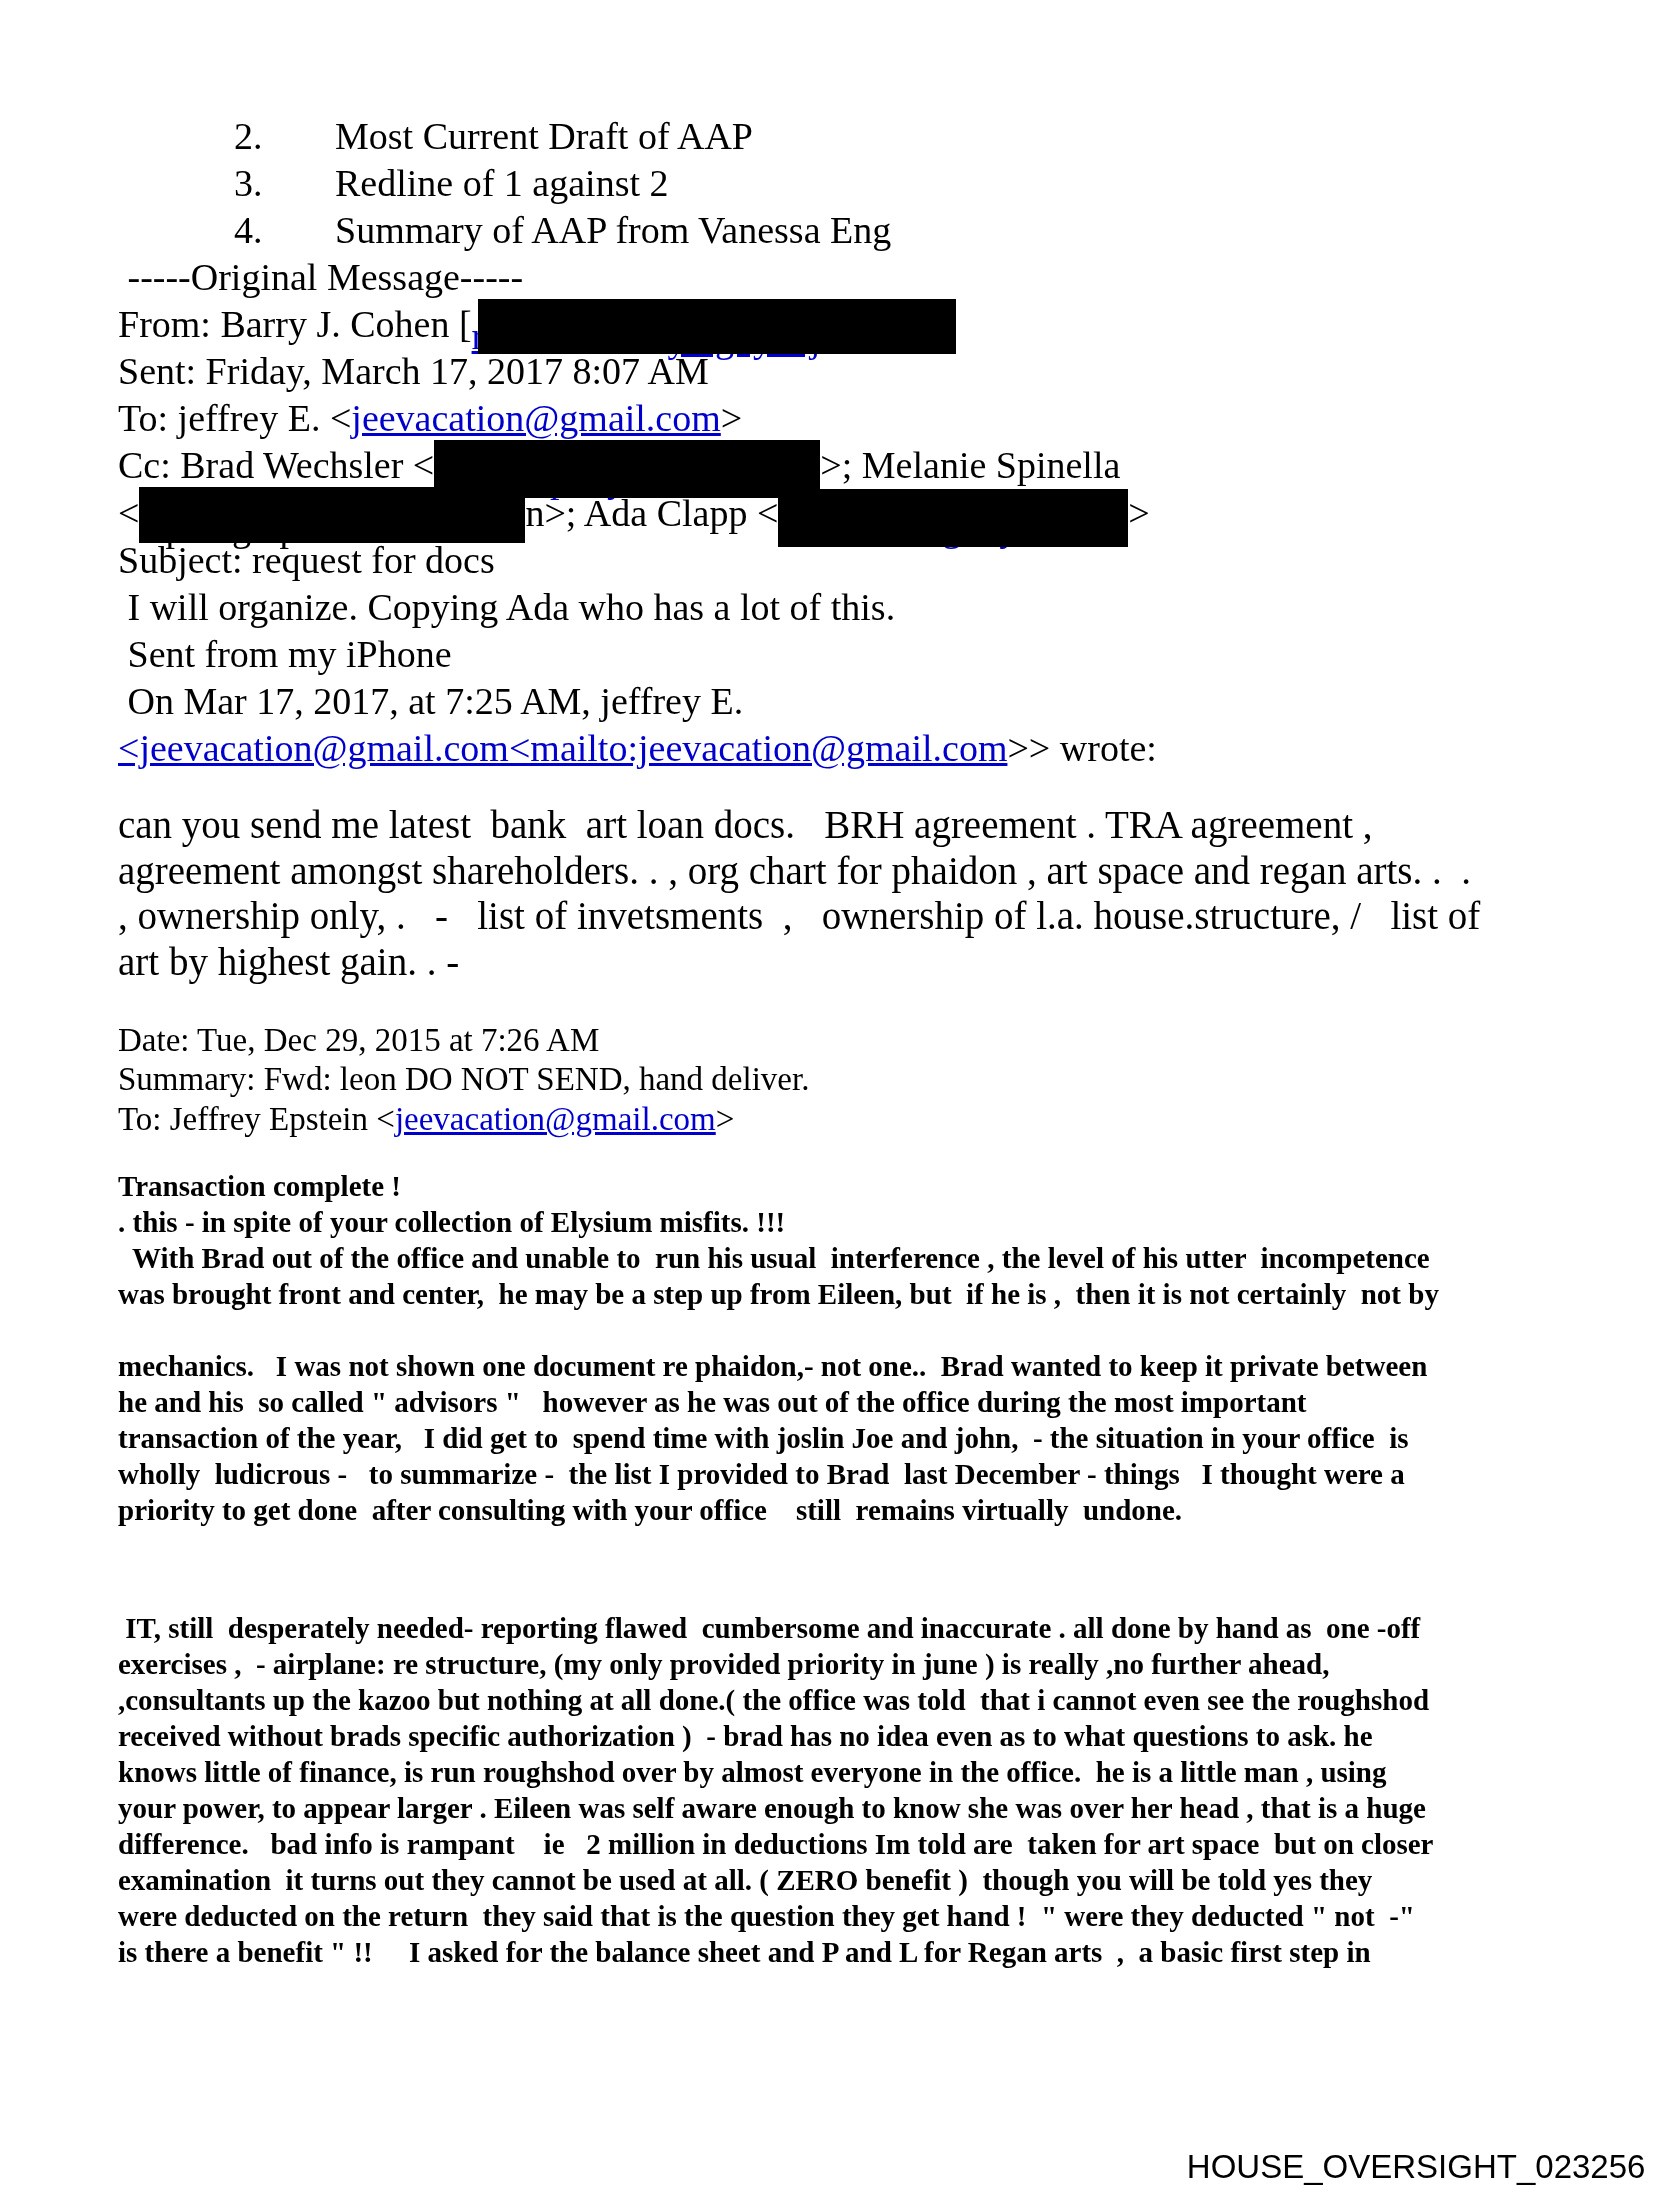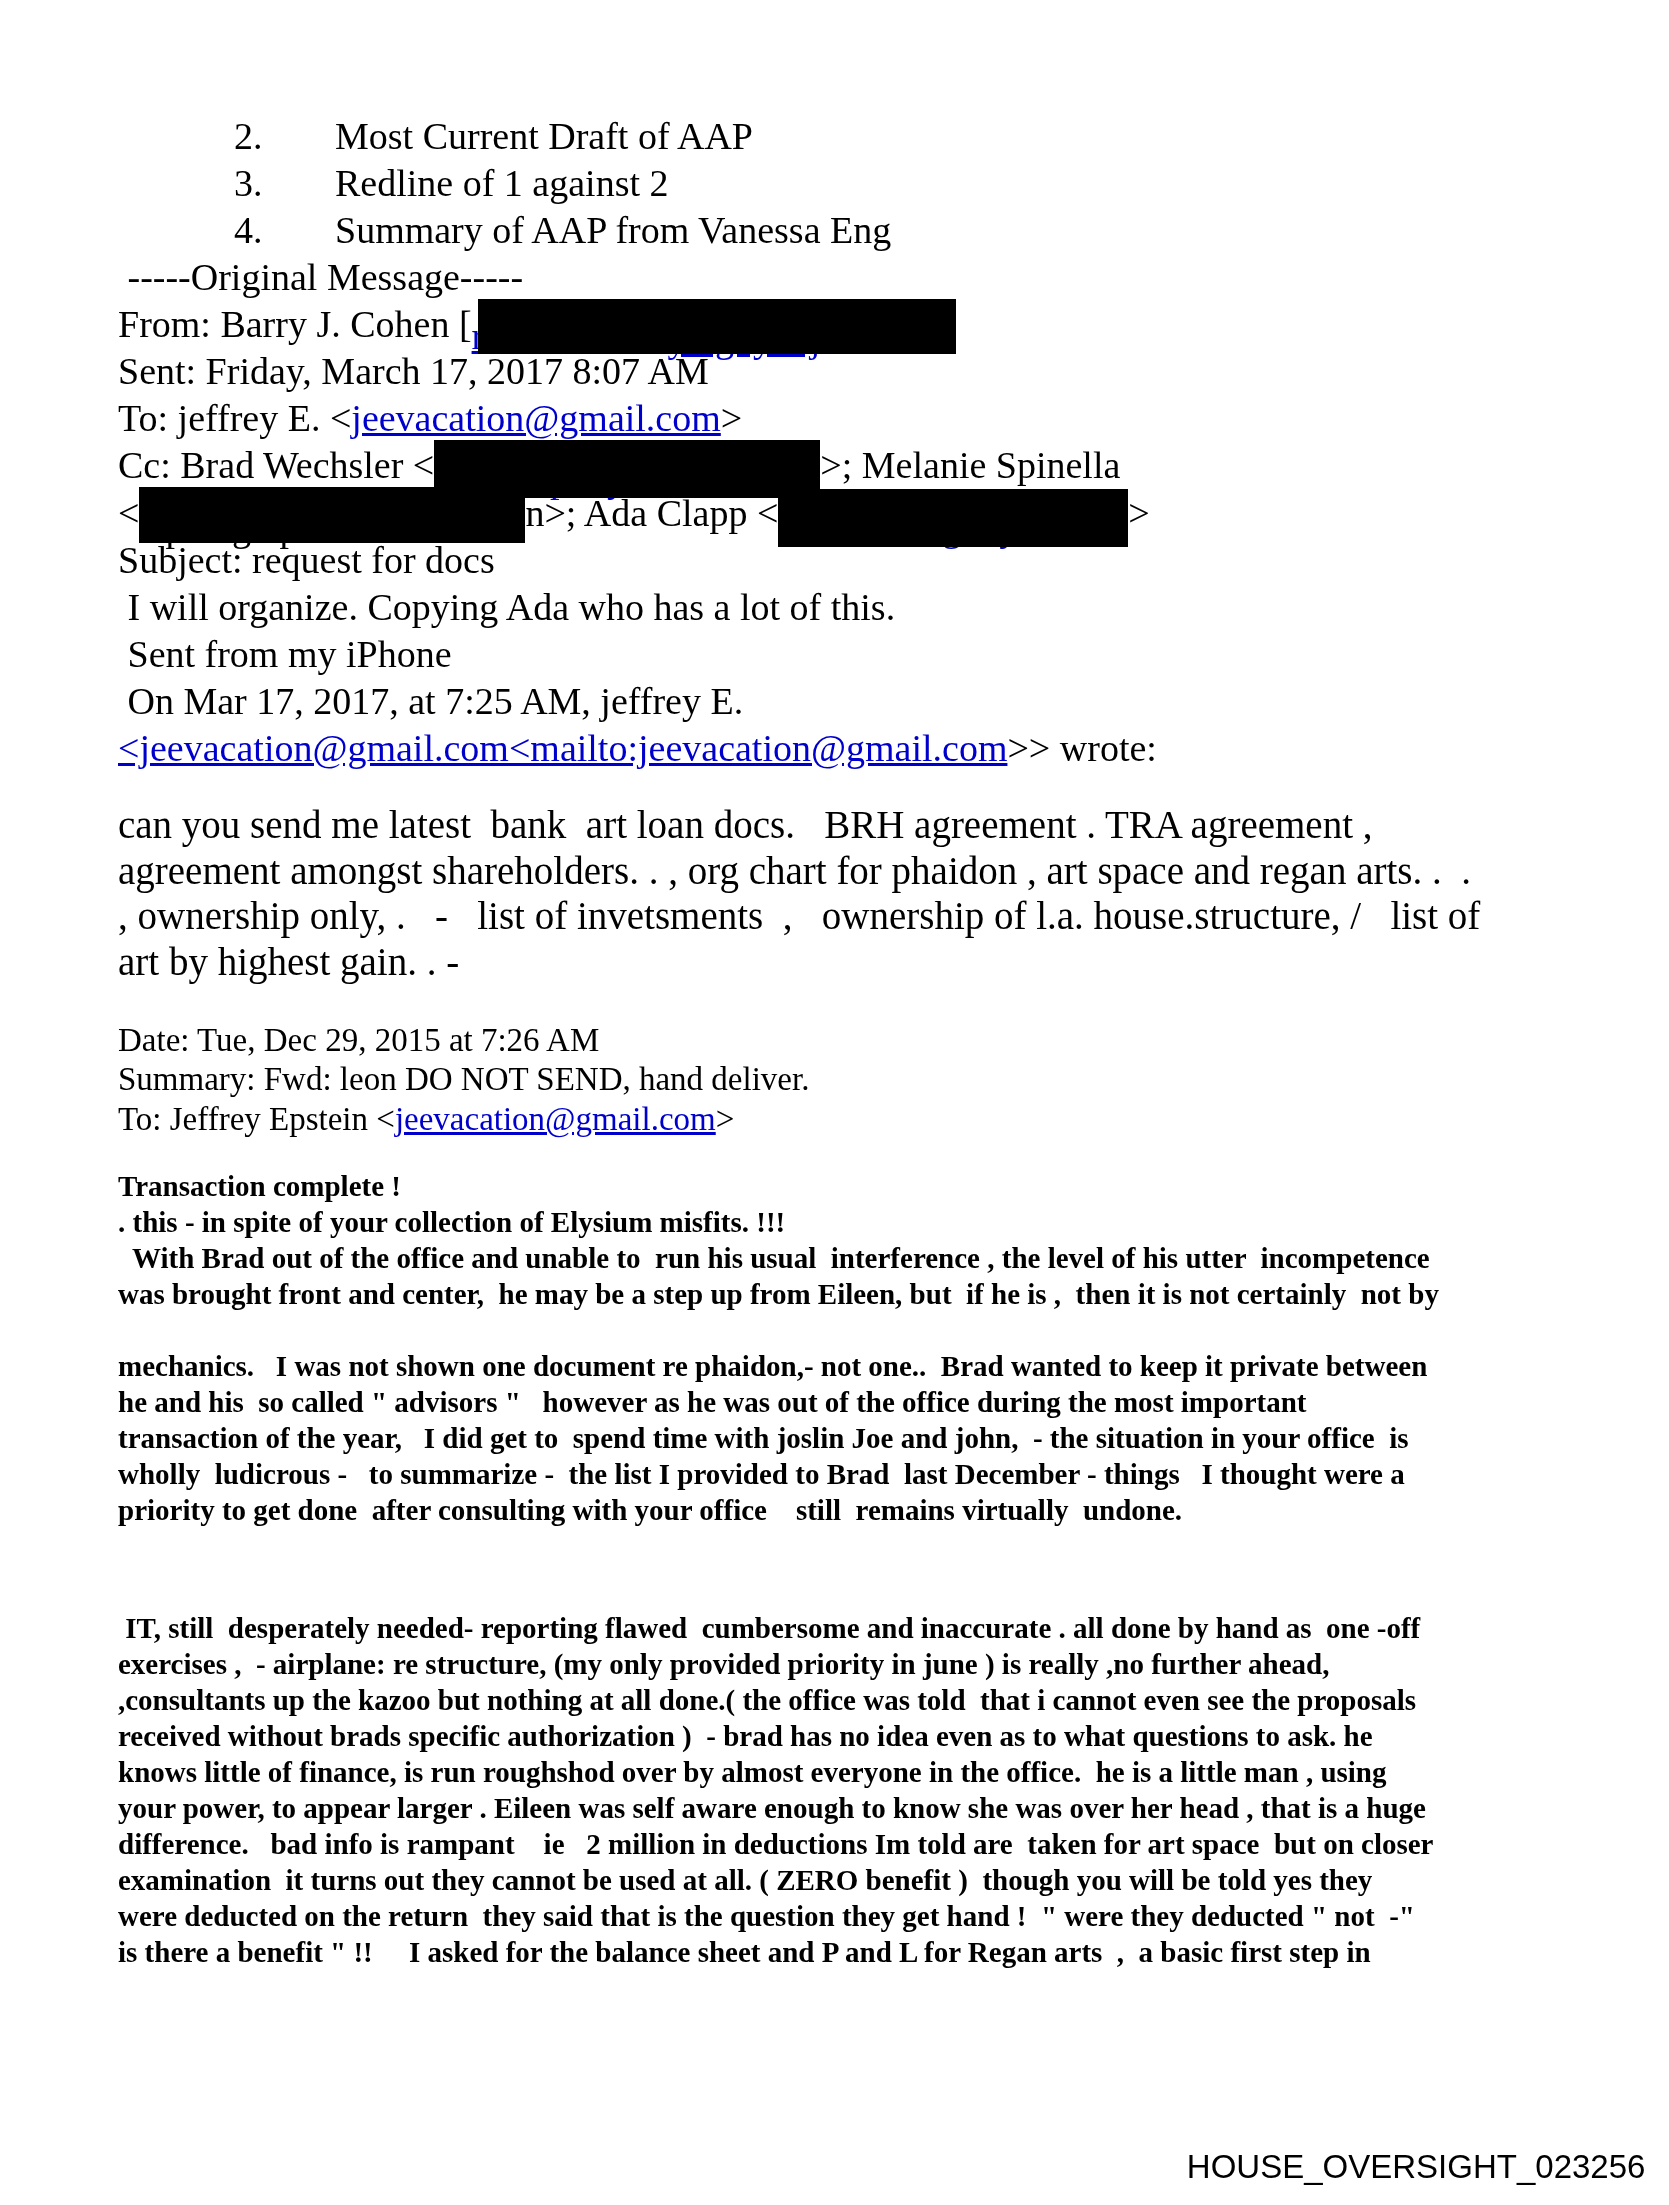--- a/index.html
+++ b/index.html
@@ -73,21 +73,21 @@
   <div class="line fD" style="top:1240px">  With Brad out of the office and unable to  run his usual  interference , the level of his utter  incompetence</div>
   <div class="line fD" style="top:1276px">was brought front and center,  he may be a step up from Eileen, but  if he is ,  then it is not certainly  not by</div>
   <div class="line fD" style="top:1348px">mechanics.   I was not shown one document re phaidon,- not one..  Brad wanted to keep it private between</div>
   <div class="line fD" style="top:1384px">he and his  so called " advisors "   however as he was out of the office during the most important</div>
   <div class="line fD" style="top:1420px">transaction of the year,   I did get to  spend time with joslin Joe and john,  - the situation in your office  is</div>
   <div class="line fD" style="top:1456px">wholly  ludicrous -   to summarize -  the list I provided to Brad  last December - things   I thought were a</div>
   <div class="line fD" style="top:1492px">priority to get done  after consulting with your office    still  remains virtually  undone.</div>
 
   <div class="line fD" style="top:1610px"> IT, still  desperately needed- reporting flawed  cumbersome and inaccurate . all done by hand as  one -off</div>
   <div class="line fD" style="top:1646px">exercises ,  - airplane: re structure, (my only provided priority in june ) is really ,no further ahead,</div>
-  <div class="line fD" style="top:1682px">,consultants up the kazoo but nothing at all done.( the office was told  that i cannot even see the proposals</div>
+  <div class="line fD" style="top:1682px">,consultants up the kazoo but nothing at all done.( the office was told  that i cannot even see the roughshod</div>
   <div class="line fD" style="top:1718px">received without brads specific authorization )  - brad has no idea even as to what questions to ask. he</div>
   <div class="line fD" style="top:1754px">knows little of finance, is run roughshod over by almost everyone in the office.  he is a little man , using</div>
   <div class="line fD" style="top:1790px">your power, to appear larger . Eileen was self aware enough to know she was over her head , that is a huge</div>
   <div class="line fD" style="top:1826px">difference.   bad info is rampant    ie   2 million in deductions Im told are  taken for art space  but on closer</div>
   <div class="line fD" style="top:1862px">examination  it turns out they cannot be used at all. ( ZERO benefit )  though you will be told yes they</div>
   <div class="line fD" style="top:1898px">were deducted on the return  they said that is the question they get hand !  " were they deducted " not  -"</div>
   <div class="line fD" style="top:1934px">is there a benefit " !!     I asked for the balance sheet and P and L for Regan arts  ,  a basic first step in</div>
 
   <div class="bates">HOUSE_OVERSIGHT_023256</div>
 

